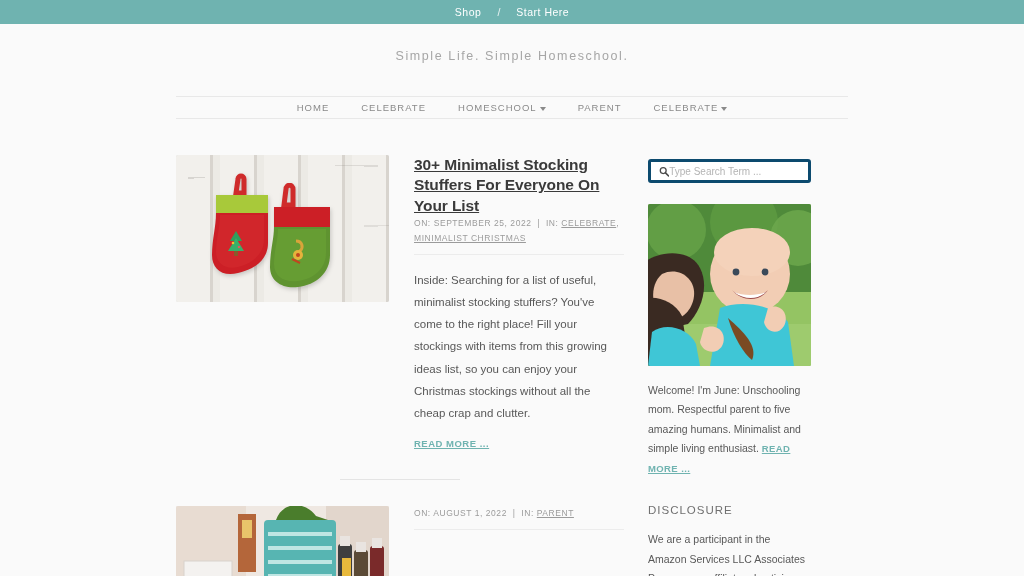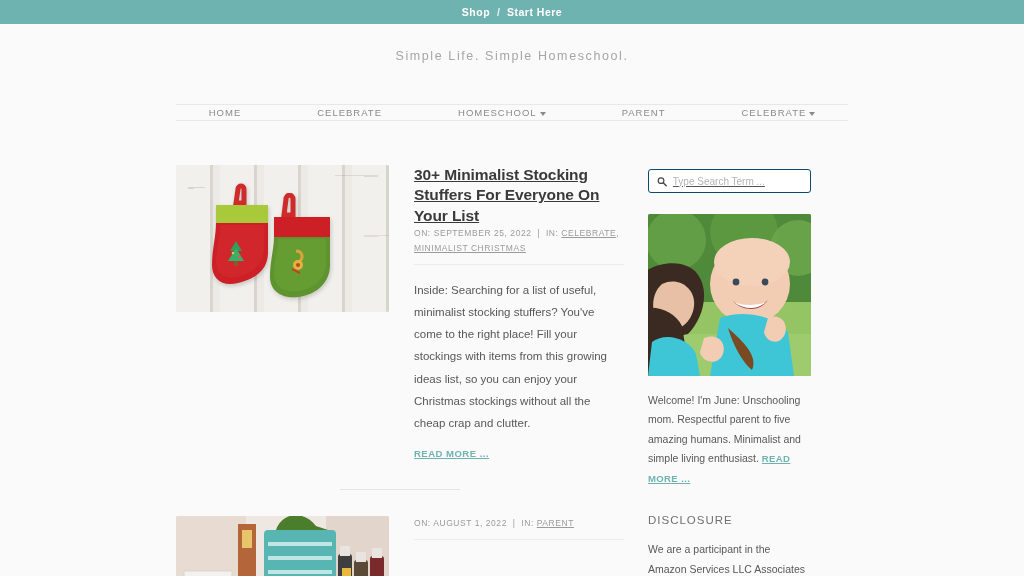--- a/index.html
+++ b/index.html
@@ -13,22 +13,21 @@
     color: #555;
   }
 
   
   .topbar {
     height: 24px;
     background: #6fb3b0;
     display: flex;
     align-items: center;
     justify-content: center;
-    gap: 0;
-    font-weight: bold;
+    gap: 9px;
   }
   .topbar a {
     color: #ffffff;
     font-size: 10.5px;
     letter-spacing: .5px;
     text-decoration: none;
     padding: 0 7px;
   }
   .topbar .sep {
     color: #ffffff;
@@ -47,28 +46,27 @@
     font-size: 12.5px;
     letter-spacing: 1.6px;
     color: #a6a6a6;
     font-weight: 400;
     text-align: center;
   }
 
   
   .nav-wrap {
     width: 672px;
-    margin: 16px auto;
+    margin: 8px auto;
     border-top: 1px solid #e8e8e8;
     border-bottom: 1px solid #e8e8e8;
-    height: 17px;
+    height: 23px;
     display: flex;
     align-items: center;
     justify-content: center;
-    gap: 44px;
   }
   .nav-item {
     font-size: 9.5px;
     letter-spacing: 1px;
     color: #8a8a8a;
     text-decoration: none;
     padding: 0 16px;
     white-space: nowrap;
     display: inline-flex;
     align-items: center;
@@ -149,28 +147,26 @@
   .post-divider {
     width: 120px;
     height: 1px;
     background: #e4e4e4;
     margin: 28px auto 26px auto;
   }
 
   
   .search-box {
     height: 24px;
-    border: 1px solid #0c4a6e;
+    border: 3px solid #0c4a6e;
     border-radius: 3px;
     background: #fff;
     display: flex;
     align-items: center;
     padding: 0 8px;
-    gap: 6px;
-    text-decoration: underline;
   }
   .search-box input {
     border: none;
     outline: none;
     font-family: "Liberation Sans", sans-serif;
     font-size: 10px;
     color: #9c9c9c;
     background: transparent;
     width: 100%;
   }

